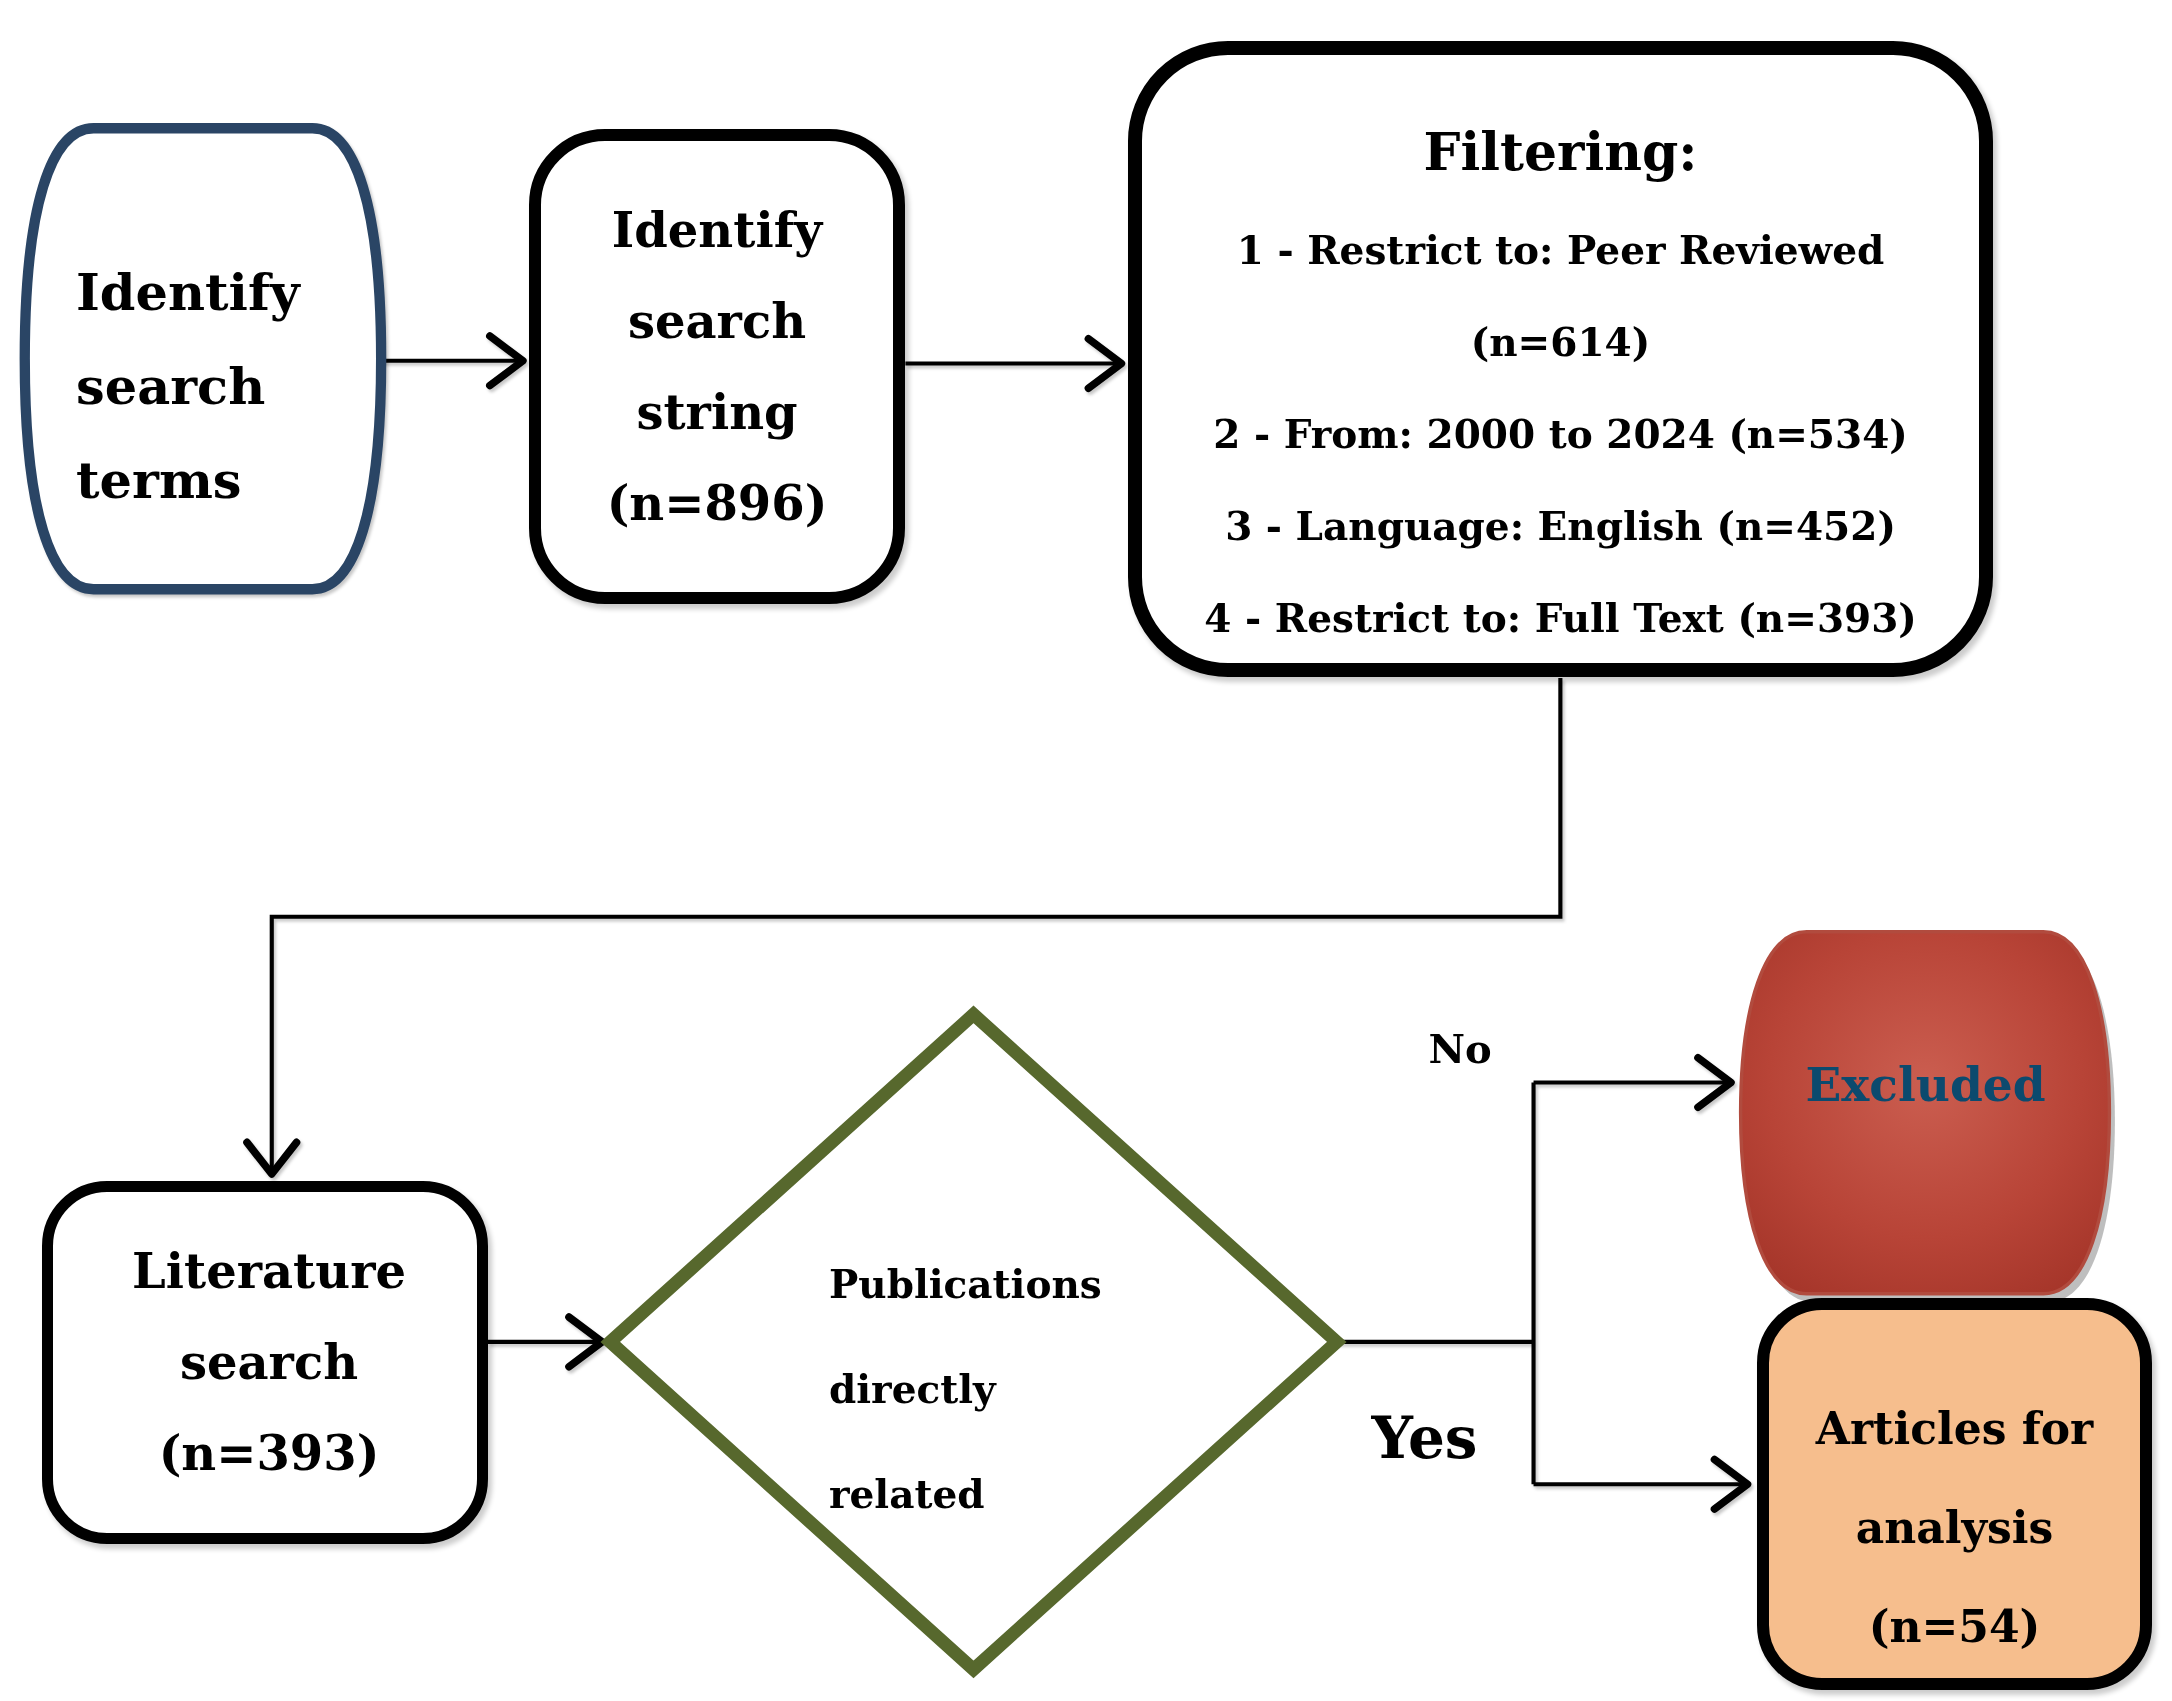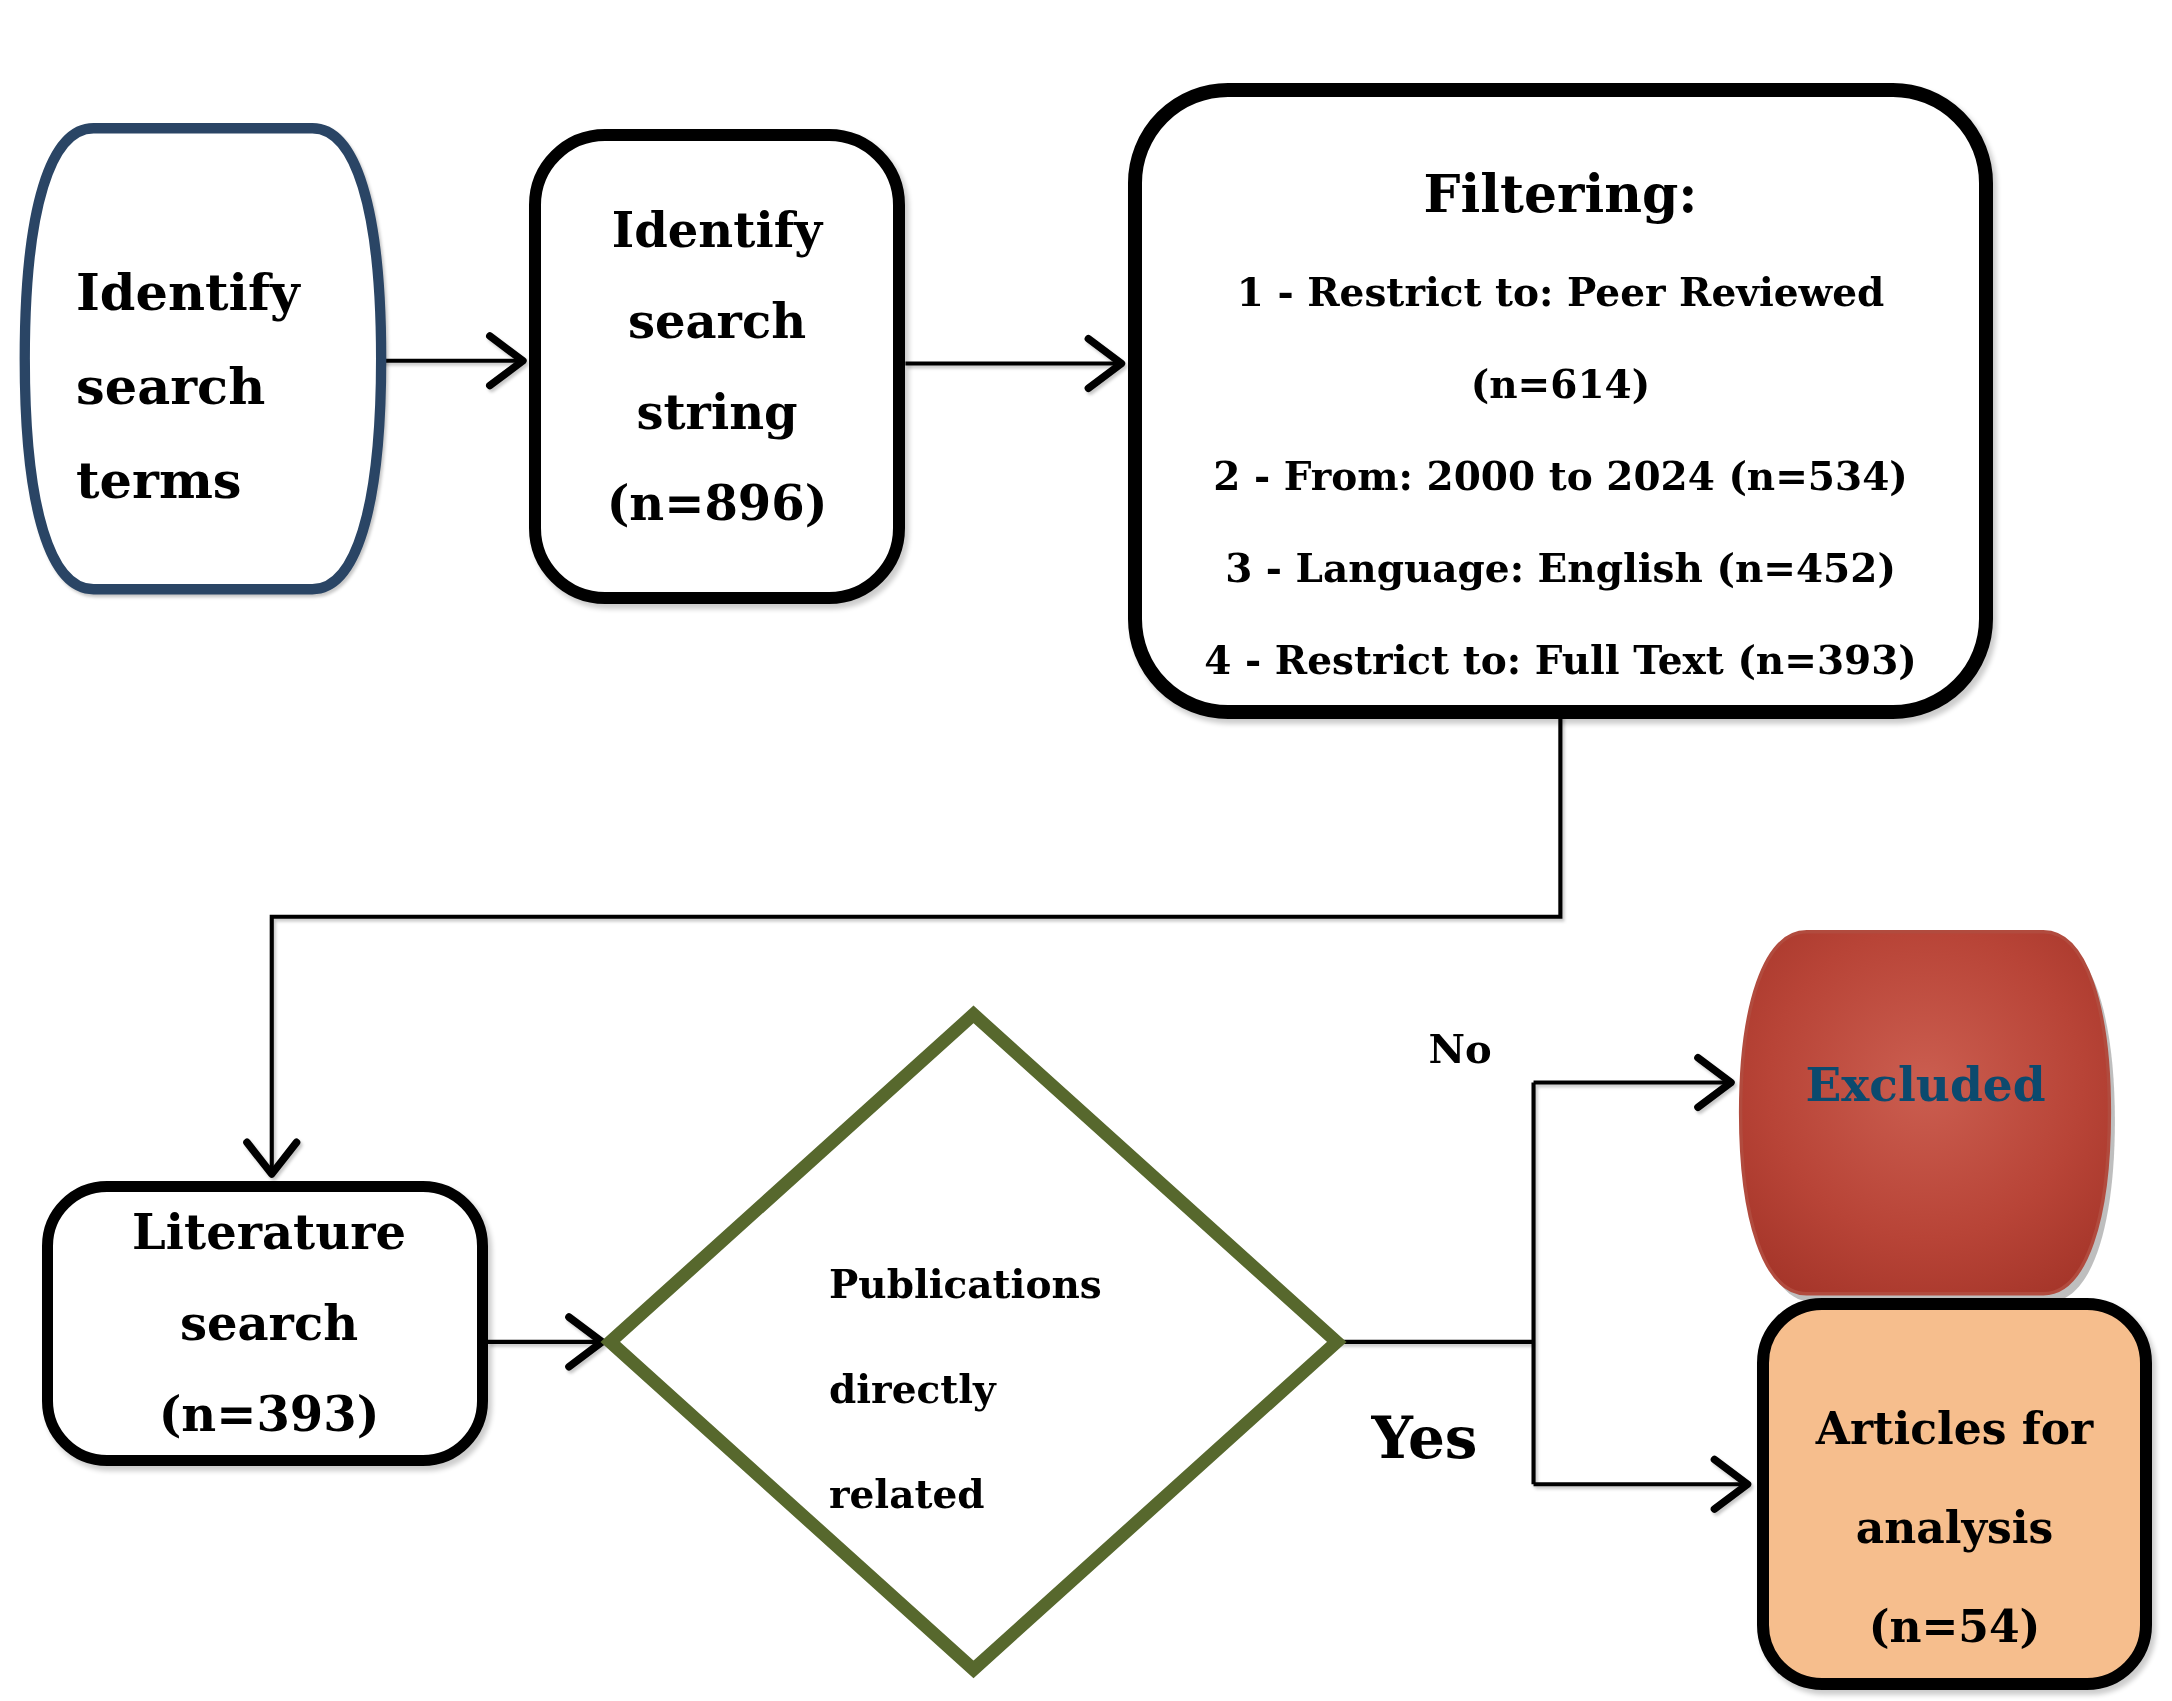--- a/index.html
+++ b/index.html
@@ -26,24 +26,24 @@
   .box{
     position:absolute;box-sizing:border-box;background:#ffffff;
     border:12.4px solid #000;display:flex;flex-direction:column;
     align-items:center;justify-content:center;text-align:center;
     box-shadow:3.4px 4.1px 4.8px rgba(0,0,0,0.2);white-space:nowrap;
   }
   .txt{position:absolute;color:#000;white-space:nowrap;}
   .ln{display:block;}
   #box-string{left:529px;top:129px;width:376px;height:475px;border-radius:76px;font-size:48px;}
   #box-string .ln{line-height:91px;}
-  #box-filter{left:1128px;top:41px;width:865px;height:636px;border-width:14.5px;border-radius:100px;justify-content:flex-start;padding-top:58px;margin-top:42px;}
+  #box-filter{left:1128px;top:41px;width:865px;height:636px;border-width:14.5px;border-radius:100px;justify-content:flex-start;padding-top:58px;}
   #box-filter .title{font-size:52px;line-height:77px;margin-bottom:13.8px;}
   #box-filter .item{font-size:39px;line-height:92px;}
-  #box-lit{left:42px;top:1181px;width:446px;height:285px;border-width:11.7px;border-radius:65px;font-size:48px;padding-left:8px;}
+  #box-lit{left:42px;top:1181px;width:446px;height:363px;border-width:11.7px;border-radius:65px;font-size:48px;padding-left:8px;}
   #box-lit .ln{line-height:91px;}
   #box-articles{left:1757px;top:1298px;width:395px;height:392px;border-radius:65px;background:var(--articles_fill,#F6BE8D);justify-content:flex-start;padding-top:69px;font-size:44px;}
   #box-articles .ln{line-height:99px;}
   #t-terms{left:76px;top:245px;width:261px;font-size:51px;text-align:left;}
   #t-terms .ln{line-height:94px;}
   #t-decision{left:829px;top:1232px;width:317px;font-size:39px;text-align:left;}
   #t-decision .ln{line-height:105px;}
   #t-excluded{left:1741px;top:932px;width:369px;height:362px;display:flex;flex-direction:column;align-items:center;justify-content:flex-start;padding-top:98px;box-sizing:border-box;color:#0c4a6e;font-size:47px;text-align:center;}
   #t-excluded .ln{line-height:110px;}
   #lbl-no{left:1398px;top:1025px;width:124px;font-size:40px;text-align:center;}

